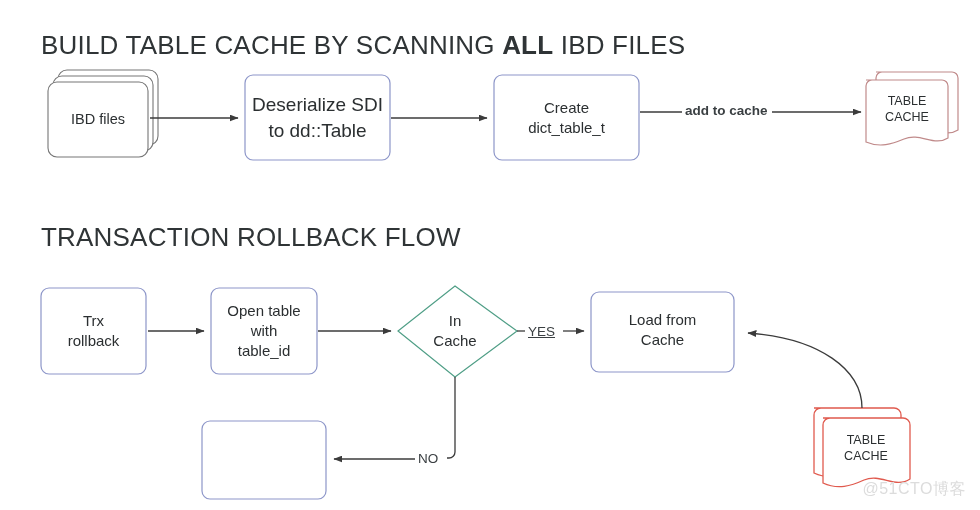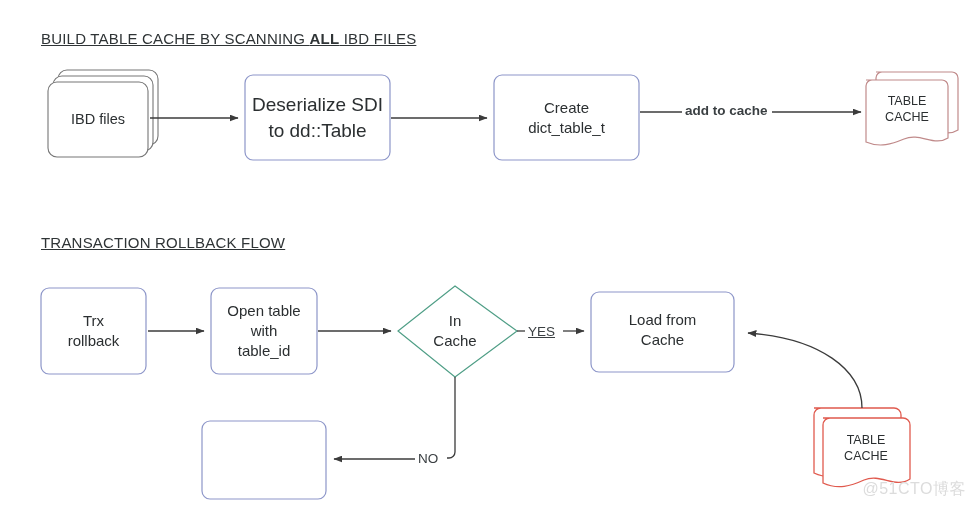--- a/index.html
+++ b/index.html
@@ -20,26 +20,25 @@
   }
   #svg-layer {
     position: absolute;
     left: 0;
     top: 0;
     width: 980px;
     height: 510px;
   }
   .section-title {
     position: absolute;
-    font-size: 15px;
+    font-size: 26px;
     letter-spacing: 0.2px;
     color: #2f3436;
     font-weight: 400;
     white-space: nowrap;
-    text-decoration: underline;
   }
   .section-title .bold {
     font-weight: 700;
   }
   .node-label {
     position: absolute;
     display: flex;
     align-items: center;
     justify-content: center;
     text-align: center;
@@ -131,21 +130,21 @@
     <path d="M455,377 L455,452 a6,6 0 0 1 -6,6 L447,458" fill="none" stroke="#3b3b3b" stroke-width="1.3"></path>
     <line x1="416" y1="459" x2="334" y2="459" stroke="#3b3b3b" stroke-width="1.3" marker-end="url(#arrowhead)"></line>
 
     <path d="M862,408 C862,370 820,338 748,333" fill="none" stroke="#3b3b3b" stroke-width="1.3" marker-end="url(#arrowhead)"></path>
   </svg>
 
   <div class="section-title" style="left:41px; top:30px;">
     <span>BUILD TABLE CACHE BY SCANNING </span><span class="bold">ALL</span><span> IBD FILES</span>
   </div>
 
-  <div class="section-title" style="left:41px; top:234px;text-align:center;">TRANSACTION ROLLBACK FLOW</div>
+  <div class="section-title" style="left:41px; top:222px;text-align:center;">TRANSACTION ROLLBACK FLOW</div>
 
   <div class="node-label" style="left:48px; top:82px; width:100px; height:75px; font-size:14.5px;">IBD files</div>
 
   <div class="node-label" style="left:245px; top:75px; width:145px; height:85px; font-size:19px;">Deserialize SDI
 to dd::Table</div>
 
   <div class="node-label" style="left:494px; top:75px; width:145px; height:85px; font-size:15px;">Create
 dict_table_t</div>
 
   <div class="node-label" style="left:866px; top:80px; width:82px; height:58px; font-size:12.5px;">TABLE

